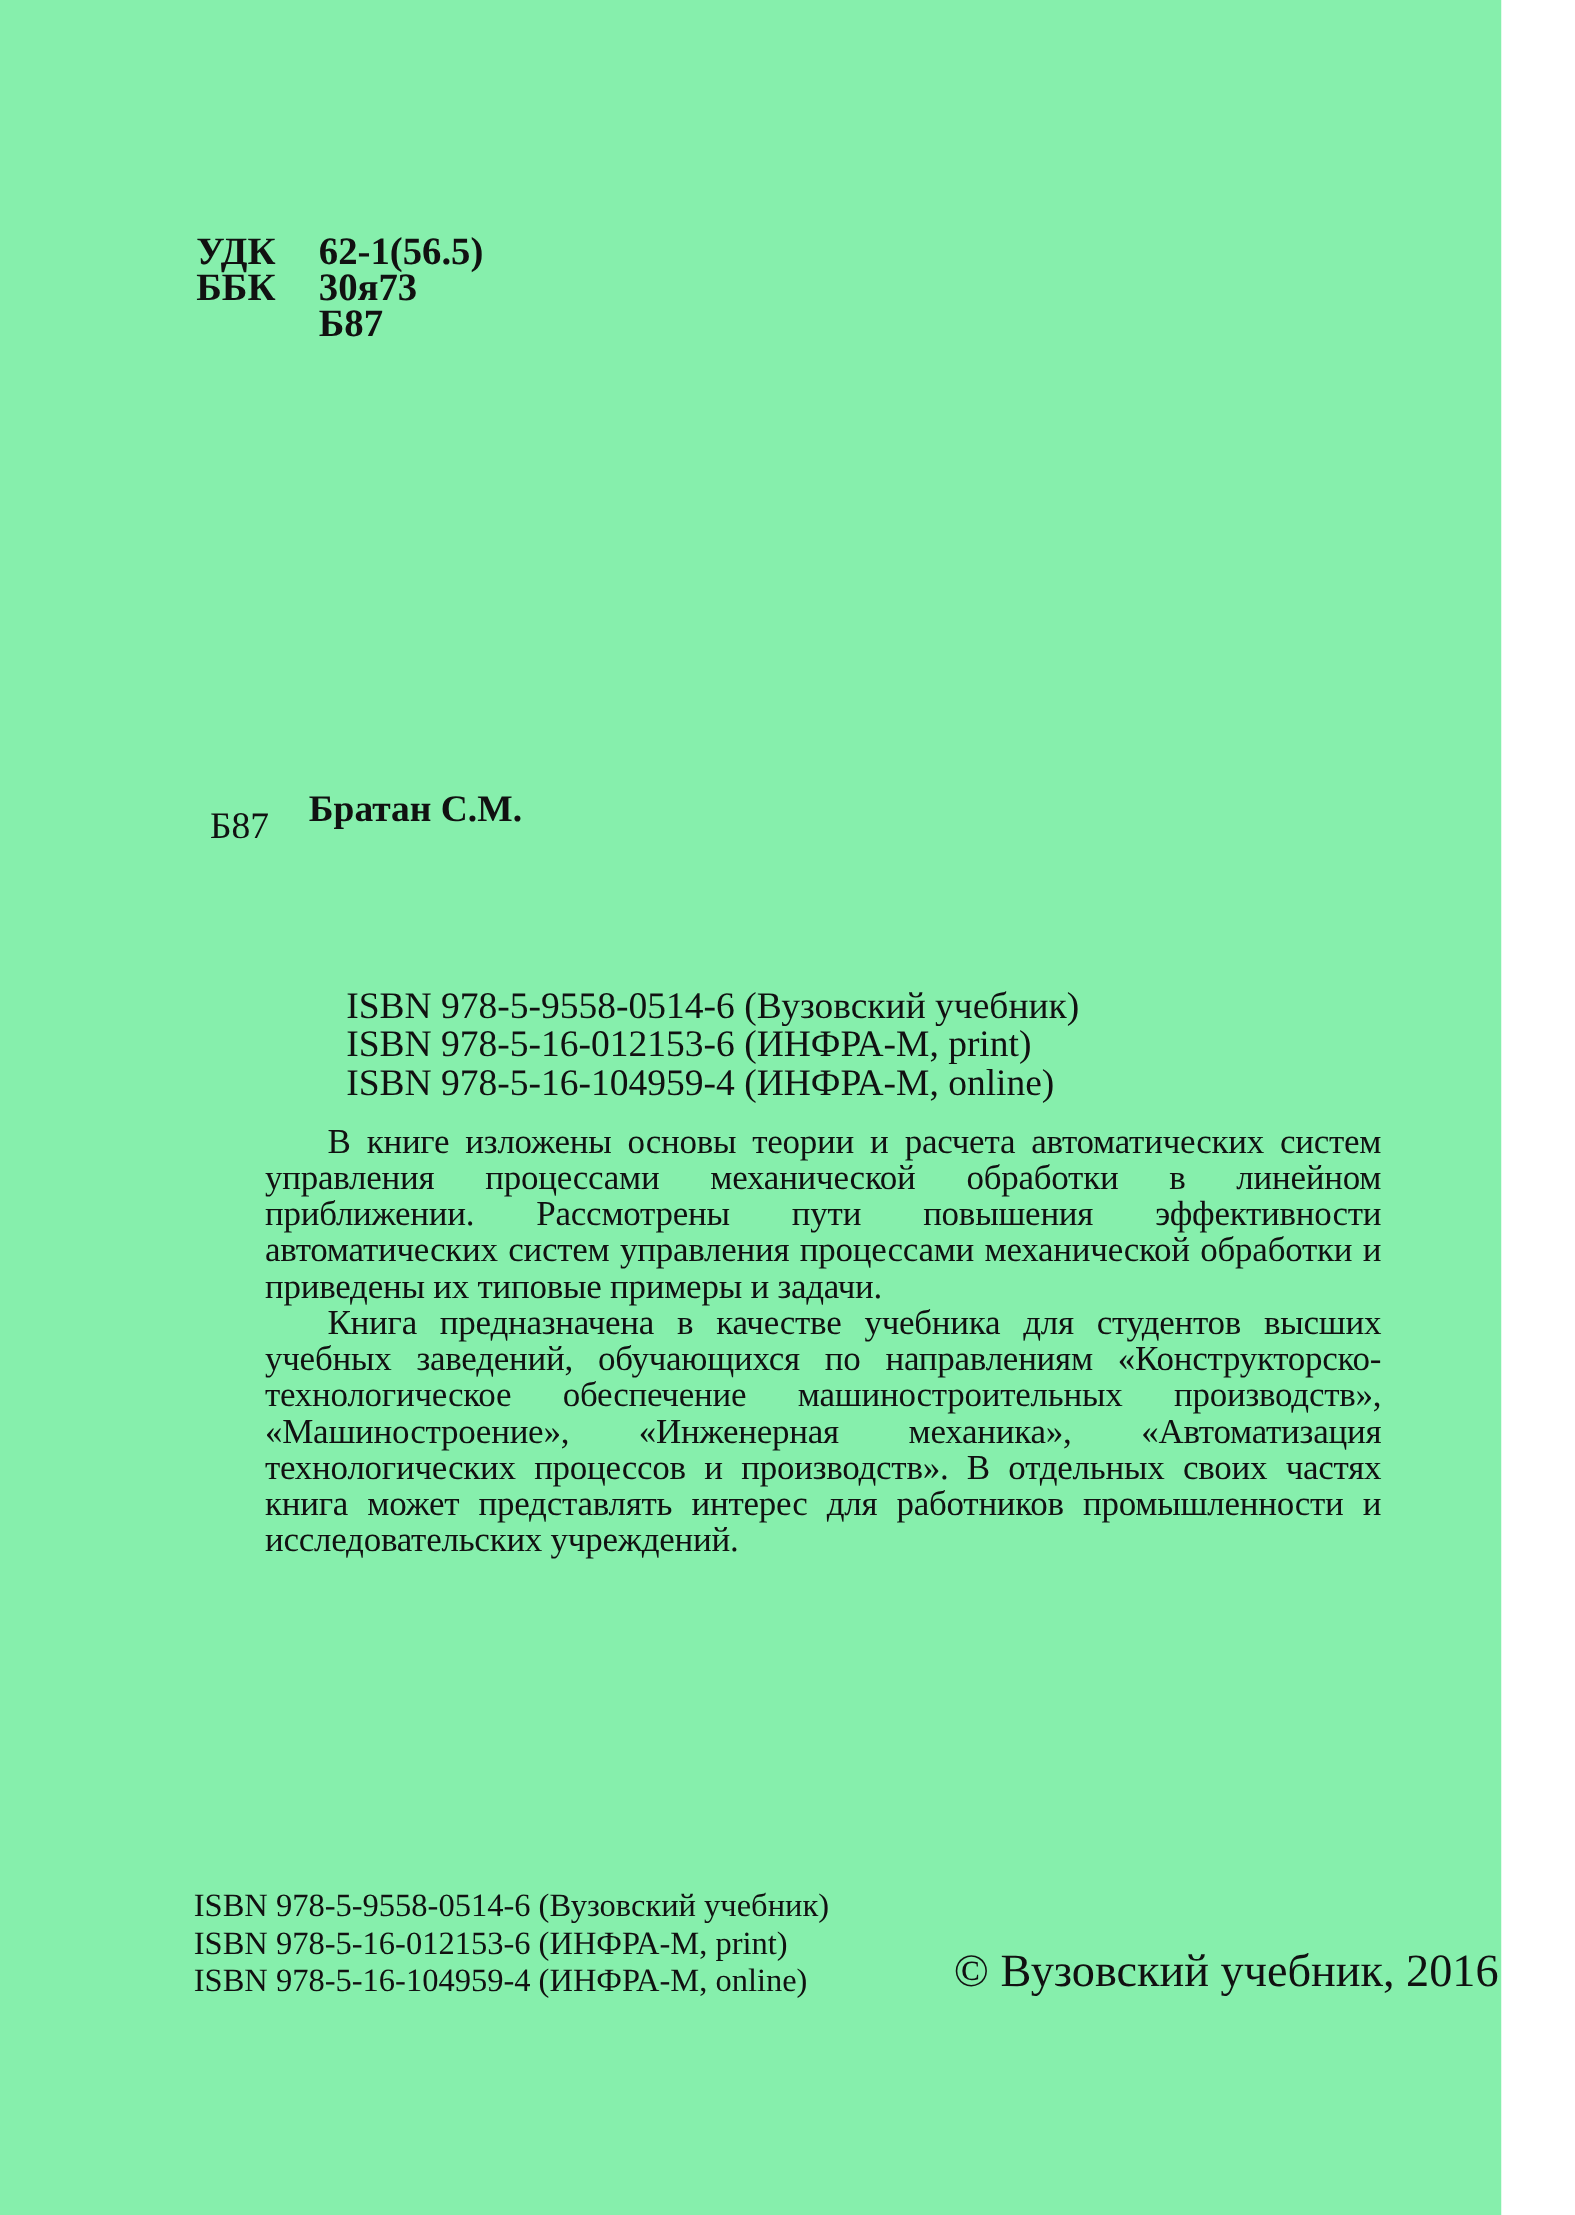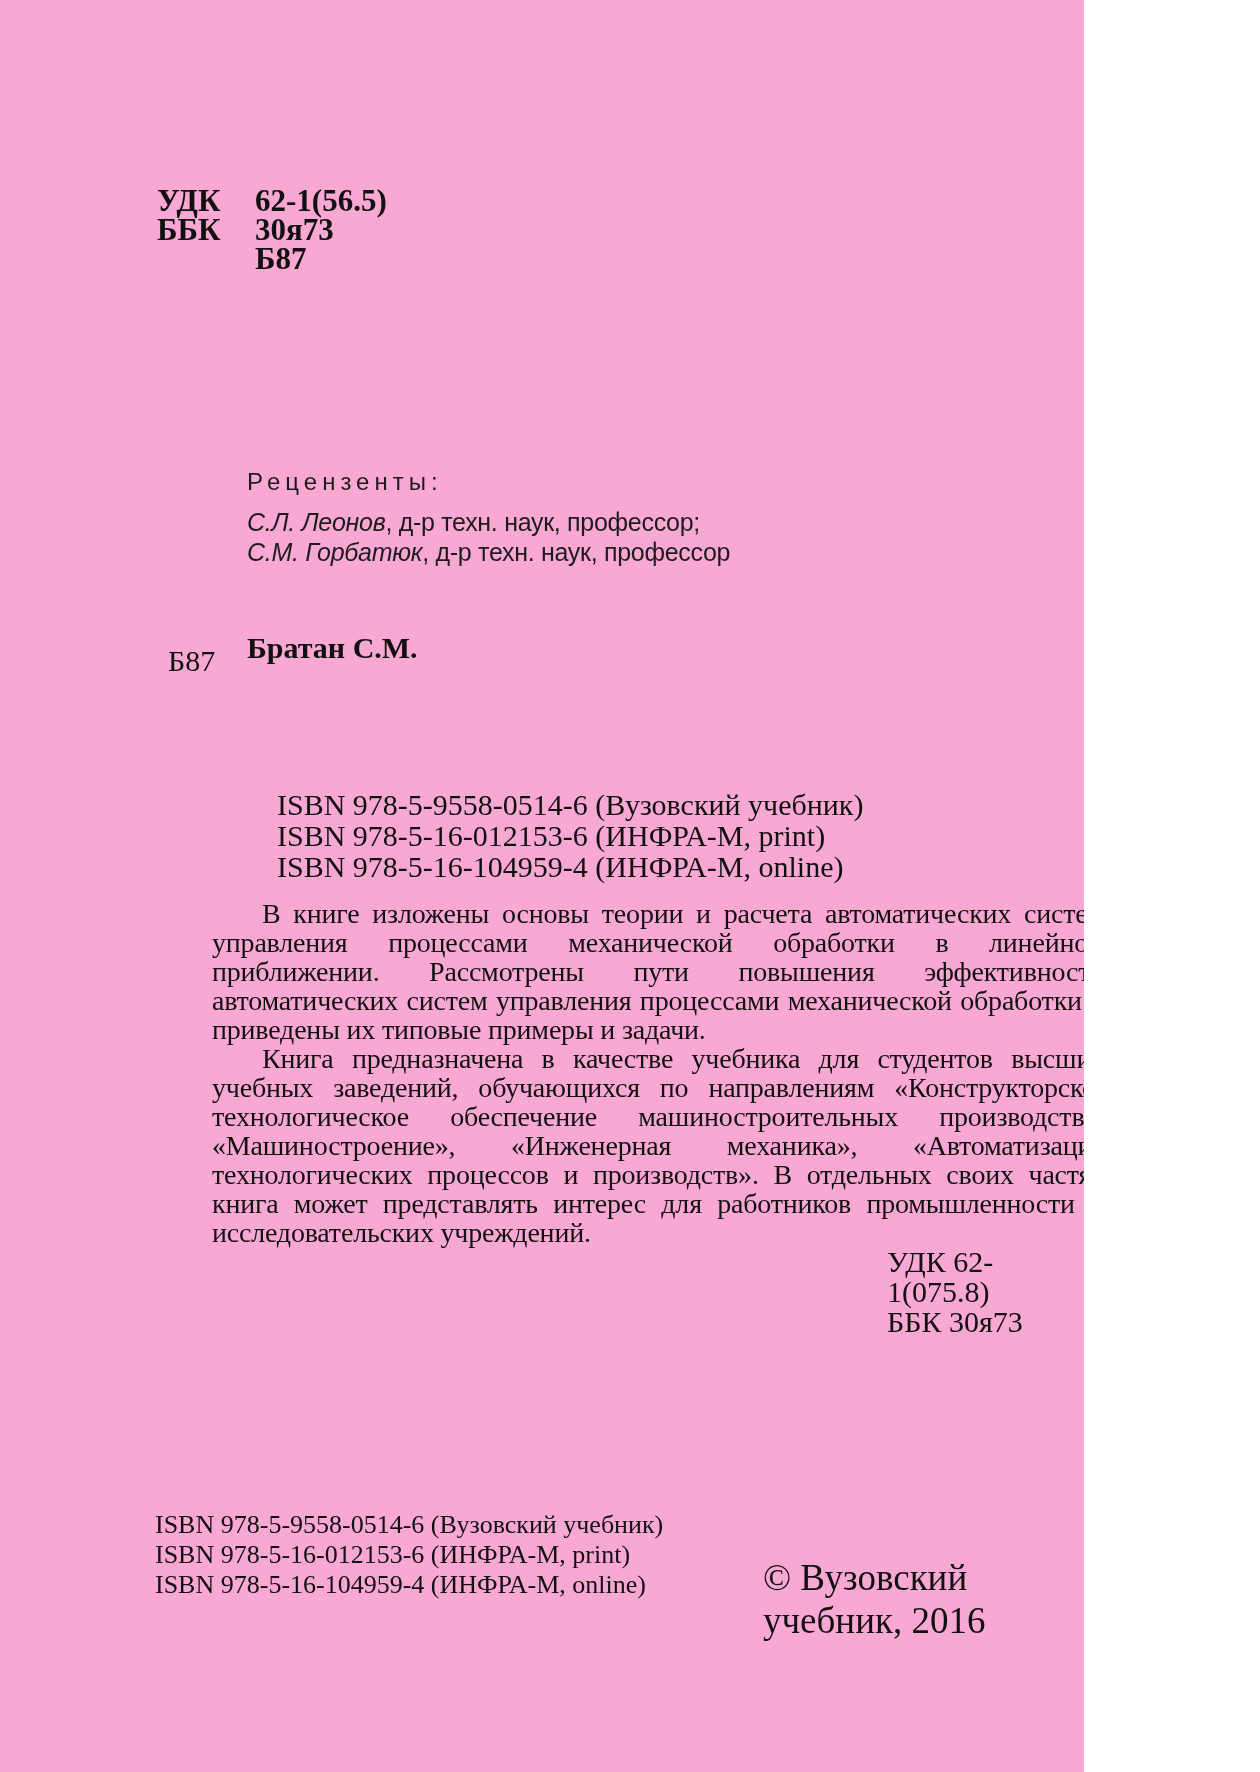--- a/index.html
+++ b/index.html
@@ -2,23 +2,23 @@
 <html lang="ru"><head>
 <meta charset="utf-8">
 <style>
   html, body {
     margin: 0;
     padding: 0;
     background: #ffffff;
   }
   .page {
     position: relative;
-    width: 1084px;
+    width: 1201px;
     height: 1772px;
-    background: #f9a8d4;
+    background: #86efac;
     color: #111111;
     font-family: "Liberation Serif", serif;
     overflow: hidden;
   }
 
   
   .udk-top {
     position: absolute;
     left: 157px;
     top: 186px;
@@ -141,44 +141,35 @@
     <div class="row">
       <span class="lbl">ББК</span>
       <span>30я73</span>
     </div>
     <div class="row">
       <span class="lbl"></span>
       <span>Б87</span>
     </div>
   </div>
 
-  <div class="reviewers">
-    <div class="heading">Рецензенты:</div>
-    <div class="line"><span class="name">С.Л. Леонов</span><span>, д-р техн. наук, профессор;</span></div>
-    <div class="line"><span class="name">С.М. Горбатюк</span><span>, д-р техн. наук, профессор</span></div>
-  </div>
 
   <div class="author-heading">Братан С.М.</div>
   <div class="biblio-code">Б87</div>
 
   <div class="isbn-mid">
     <div>ISBN 978-5-9558-0514-6 (Вузовский учебник)</div>
     <div>ISBN 978-5-16-012153-6 (ИНФРА-М, print)</div>
     <div>ISBN 978-5-16-104959-4 (ИНФРА-М, online)</div>
   </div>
 
   <div class="annotation">
     <p>В книге изложены основы теории и расчета автоматических систем управления процессами механической обработки в линейном приближении. Рассмотрены пути повышения эффективности автоматических систем управления процессами механической обработки и приведены их типовые примеры и задачи.</p>
     <p>Книга предназначена в качестве учебника для студентов высших учебных заведений, обучающихся по направлениям «Конструкторско-технологическое обеспечение машиностроительных производств», «Машиностроение», «Инженерная механика», «Автоматизация технологических процессов и производств». В отдельных своих частях книга может представлять интерес для работников промышленности и исследовательских учреждений.</p>
   </div>
 
-  <div class="udk-bottom">
-    <div>УДК 62-1(075.8)</div>
-    <div>ББК 30я73</div>
-  </div>
 
   <div class="isbn-bottom">
     <div>ISBN 978-5-9558-0514-6 (Вузовский учебник)</div>
     <div>ISBN 978-5-16-012153-6 (ИНФРА-М, print)</div>
     <div>ISBN 978-5-16-104959-4 (ИНФРА-М, online)</div>
   </div>
 
   <div class="copyright">© Вузовский учебник, 2016</div>
 
 </div>

